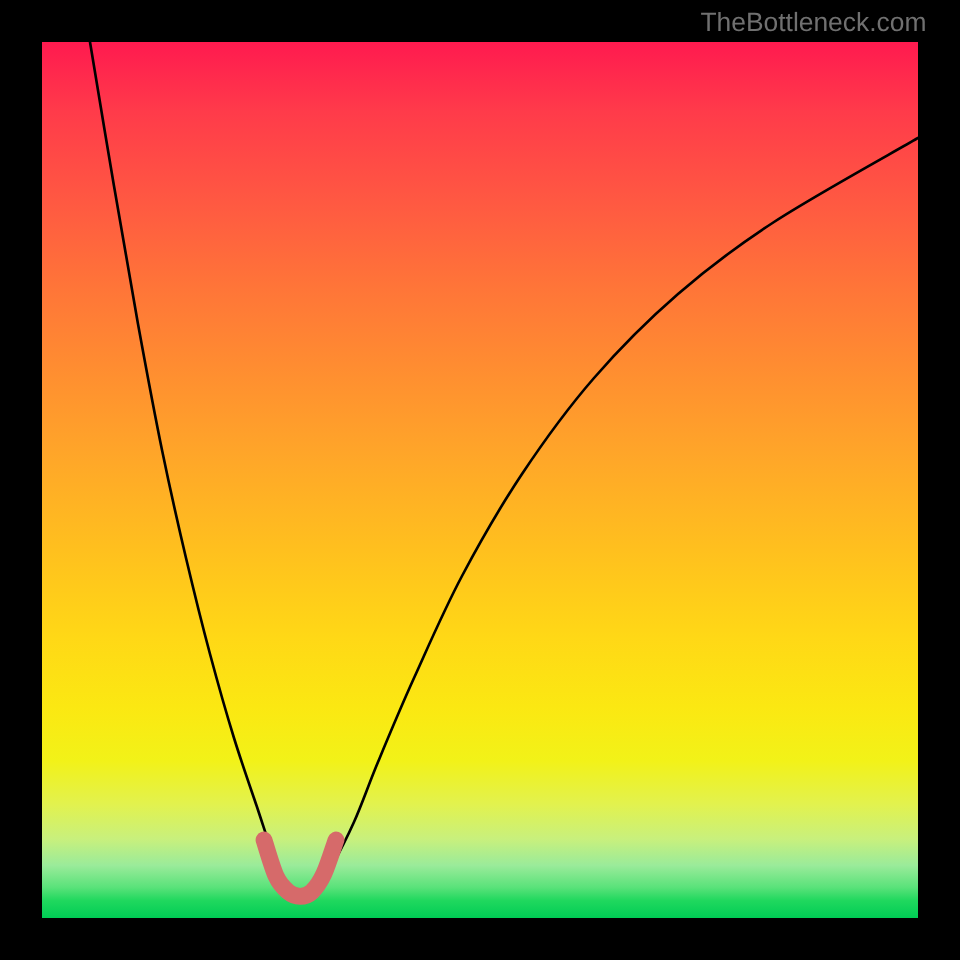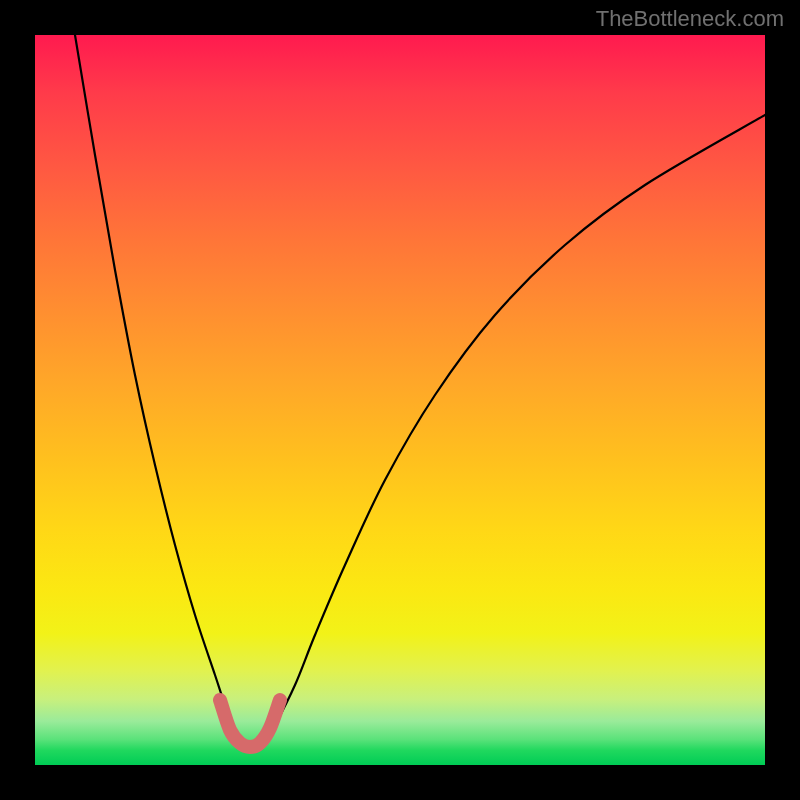--- a/index.html
+++ b/index.html
@@ -7,21 +7,21 @@
     padding: 0;
     width: 800px;
     height: 800px;
     background: #000;
     position: relative;
     font-family: Arial, sans-serif;
   }
   .watermark {
     position: absolute;
     top: 6px;
-    right: 16px;
+    right: 28px;
     color: #707070;
     font-size: 22px;
     font-weight: 500;
     z-index: 10;
   }
   .plot-area {
     position: absolute;
     left: 35px;
     top: 35px;
     width: 730px;

